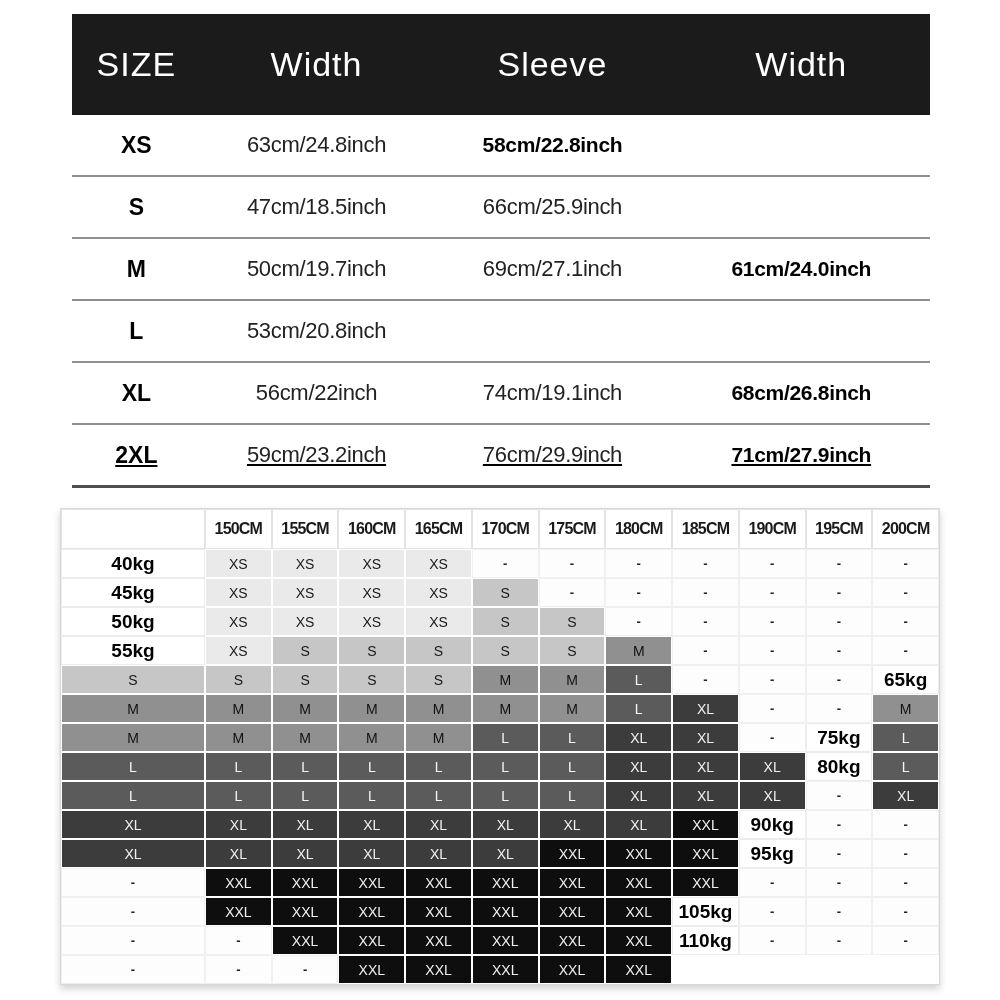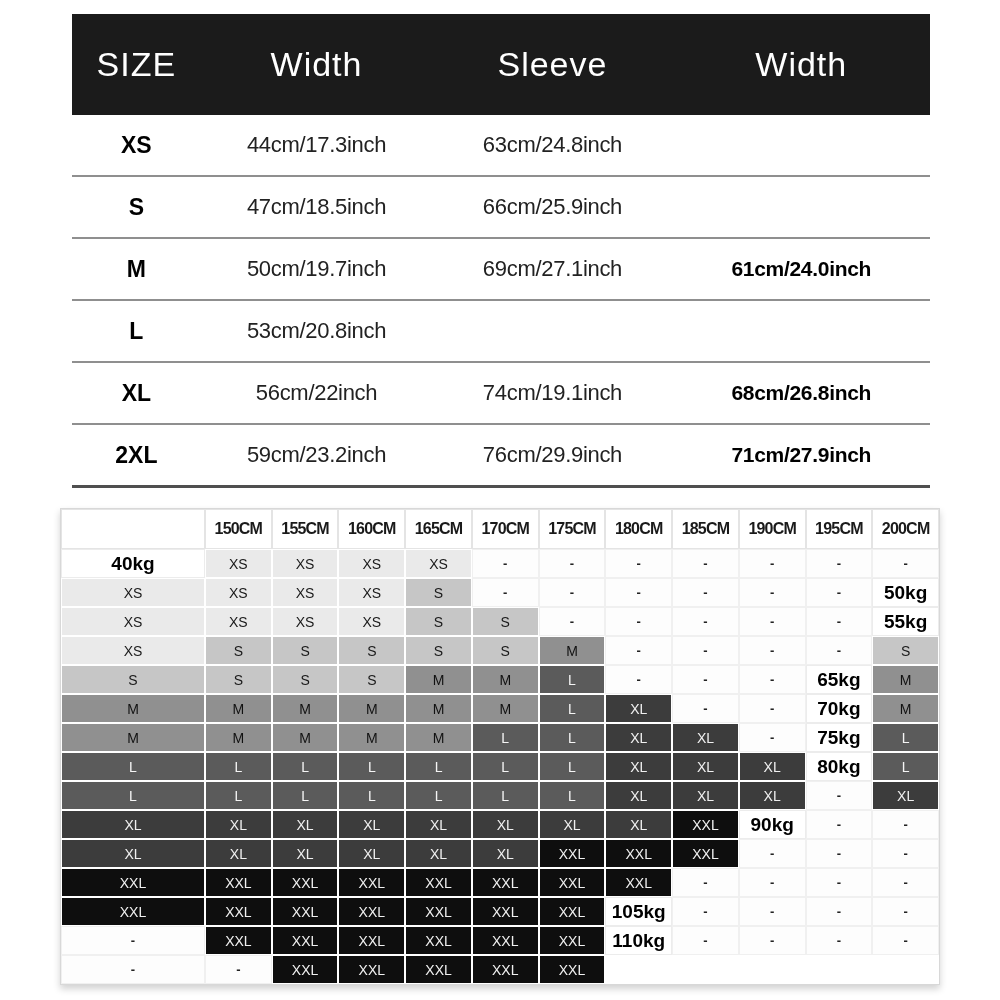--- a/index.html
+++ b/index.html
@@ -32,21 +32,21 @@
   }
   .size-header > div { text-align: center; }
   .size-row {
     display: grid;
     grid-template-columns: 15% 27% 28% 30%;
     align-items: center;
     height: 60px;
     border-bottom: 2px solid #8f8f8f;
     text-align: center;
   }
-  .size-row:last-child { border-bottom: 3px solid #4f4f4f; }
+  .size-row:last-child { border-bottom: 3px solid #4f4f4f; text-decoration: underline; }
   .size-row .size-name {
     font-weight: 700;
     font-size: 23px;
     color: #000000;
   }
   .size-row .val {
     font-size: 22px;
     font-weight: 400;
     color: #222222;
     letter-spacing: -0.3px;
@@ -114,22 +114,22 @@
 <div class="size-table">
   <div class="size-header">
     <div>SIZE</div>
     <div>Width</div>
     <div>Sleeve</div>
     <div>Width</div>
   </div>
   <div id="size-rows">
       <div class="size-row">
         <div class="size-name">XS</div>
-        <div class="val">44cm/17.3inch</div>
         <div class="val">63cm/24.8inch</div>
+        <div class="sleeve-val">58cm/22.8inch</div>
       </div>
       <div class="size-row">
         <div class="size-name">S</div>
         <div class="val">47cm/18.5inch</div>
         <div class="val">66cm/25.9inch</div>
       </div>
       <div class="size-row">
         <div class="size-name">M</div>
         <div class="val">50cm/19.7inch</div>
         <div class="val">69cm/27.1inch</div>
@@ -173,20 +173,21 @@
       <div class="cell" style="background: rgb(234, 234, 234); color: rgb(26, 26, 26);">XS</div>
       <div class="cell" style="background: rgb(234, 234, 234); color: rgb(26, 26, 26);">XS</div>
       <div class="cell" style="background: rgb(234, 234, 234); color: rgb(26, 26, 26);">XS</div>
       <div class="cell dash" style="background: rgb(253, 253, 253); color: rgb(34, 34, 34);">-</div>
       <div class="cell dash" style="background: rgb(253, 253, 253); color: rgb(34, 34, 34);">-</div>
       <div class="cell dash" style="background: rgb(253, 253, 253); color: rgb(34, 34, 34);">-</div>
       <div class="cell dash" style="background: rgb(253, 253, 253); color: rgb(34, 34, 34);">-</div>
       <div class="cell dash" style="background: rgb(253, 253, 253); color: rgb(34, 34, 34);">-</div>
       <div class="cell dash" style="background: rgb(253, 253, 253); color: rgb(34, 34, 34);">-</div>
       <div class="cell dash" style="background: rgb(253, 253, 253); color: rgb(34, 34, 34);">-</div>
+      <div class="wlabel">45kg</div>
       <div class="cell" style="background: rgb(234, 234, 234); color: rgb(26, 26, 26);">XS</div>
       <div class="cell" style="background: rgb(234, 234, 234); color: rgb(26, 26, 26);">XS</div>
       <div class="cell" style="background: rgb(234, 234, 234); color: rgb(26, 26, 26);">XS</div>
       <div class="cell" style="background: rgb(234, 234, 234); color: rgb(26, 26, 26);">XS</div>
       <div class="cell" style="background: rgb(198, 198, 198); color: rgb(26, 26, 26);">S</div>
       <div class="cell dash" style="background: rgb(253, 253, 253); color: rgb(34, 34, 34);">-</div>
       <div class="cell dash" style="background: rgb(253, 253, 253); color: rgb(34, 34, 34);">-</div>
       <div class="cell dash" style="background: rgb(253, 253, 253); color: rgb(34, 34, 34);">-</div>
       <div class="cell dash" style="background: rgb(253, 253, 253); color: rgb(34, 34, 34);">-</div>
       <div class="cell dash" style="background: rgb(253, 253, 253); color: rgb(34, 34, 34);">-</div>
@@ -231,21 +232,20 @@
       <div class="cell" style="background: rgb(144, 144, 144); color: rgb(17, 17, 17);">M</div>
       <div class="cell" style="background: rgb(144, 144, 144); color: rgb(17, 17, 17);">M</div>
       <div class="cell" style="background: rgb(144, 144, 144); color: rgb(17, 17, 17);">M</div>
       <div class="cell" style="background: rgb(144, 144, 144); color: rgb(17, 17, 17);">M</div>
       <div class="cell" style="background: rgb(144, 144, 144); color: rgb(17, 17, 17);">M</div>
       <div class="cell" style="background: rgb(144, 144, 144); color: rgb(17, 17, 17);">M</div>
       <div class="cell" style="background: rgb(91, 91, 91); color: rgb(245, 245, 245);">L</div>
       <div class="cell" style="background: rgb(60, 60, 60); color: rgb(240, 240, 240);">XL</div>
       <div class="cell dash" style="background: rgb(253, 253, 253); color: rgb(34, 34, 34);">-</div>
       <div class="cell dash" style="background: rgb(253, 253, 253); color: rgb(34, 34, 34);">-</div>
-      <div class="wlabel">70kg</div>
       <div class="cell" style="background: rgb(144, 144, 144); color: rgb(17, 17, 17);">M</div>
       <div class="cell" style="background: rgb(144, 144, 144); color: rgb(17, 17, 17);">M</div>
       <div class="cell" style="background: rgb(144, 144, 144); color: rgb(17, 17, 17);">M</div>
       <div class="cell" style="background: rgb(144, 144, 144); color: rgb(17, 17, 17);">M</div>
       <div class="cell" style="background: rgb(144, 144, 144); color: rgb(17, 17, 17);">M</div>
       <div class="cell" style="background: rgb(144, 144, 144); color: rgb(17, 17, 17);">M</div>
       <div class="cell" style="background: rgb(91, 91, 91); color: rgb(245, 245, 245);">L</div>
       <div class="cell" style="background: rgb(91, 91, 91); color: rgb(245, 245, 245);">L</div>
       <div class="cell" style="background: rgb(60, 60, 60); color: rgb(240, 240, 240);">XL</div>
       <div class="cell" style="background: rgb(60, 60, 60); color: rgb(240, 240, 240);">XL</div>
@@ -290,20 +290,21 @@
       <div class="cell dash" style="background: rgb(253, 253, 253); color: rgb(34, 34, 34);">-</div>
       <div class="cell" style="background: rgb(60, 60, 60); color: rgb(240, 240, 240);">XL</div>
       <div class="cell" style="background: rgb(60, 60, 60); color: rgb(240, 240, 240);">XL</div>
       <div class="cell" style="background: rgb(60, 60, 60); color: rgb(240, 240, 240);">XL</div>
       <div class="cell" style="background: rgb(60, 60, 60); color: rgb(240, 240, 240);">XL</div>
       <div class="cell" style="background: rgb(60, 60, 60); color: rgb(240, 240, 240);">XL</div>
       <div class="cell" style="background: rgb(60, 60, 60); color: rgb(240, 240, 240);">XL</div>
       <div class="cell" style="background: rgb(14, 14, 14); color: rgb(240, 240, 240);">XXL</div>
       <div class="cell" style="background: rgb(14, 14, 14); color: rgb(240, 240, 240);">XXL</div>
       <div class="cell" style="background: rgb(14, 14, 14); color: rgb(240, 240, 240);">XXL</div>
+      <div class="wlabel">95kg</div>
       <div class="cell dash" style="background: rgb(253, 253, 253); color: rgb(34, 34, 34);">-</div>
       <div class="cell dash" style="background: rgb(253, 253, 253); color: rgb(34, 34, 34);">-</div>
       <div class="cell dash" style="background: rgb(253, 253, 253); color: rgb(34, 34, 34);">-</div>
       <div class="cell" style="background: rgb(14, 14, 14); color: rgb(240, 240, 240);">XXL</div>
       <div class="cell" style="background: rgb(14, 14, 14); color: rgb(240, 240, 240);">XXL</div>
       <div class="cell" style="background: rgb(14, 14, 14); color: rgb(240, 240, 240);">XXL</div>
       <div class="cell" style="background: rgb(14, 14, 14); color: rgb(240, 240, 240);">XXL</div>
       <div class="cell" style="background: rgb(14, 14, 14); color: rgb(240, 240, 240);">XXL</div>
       <div class="cell" style="background: rgb(14, 14, 14); color: rgb(240, 240, 240);">XXL</div>
       <div class="cell" style="background: rgb(14, 14, 14); color: rgb(240, 240, 240);">XXL</div>

